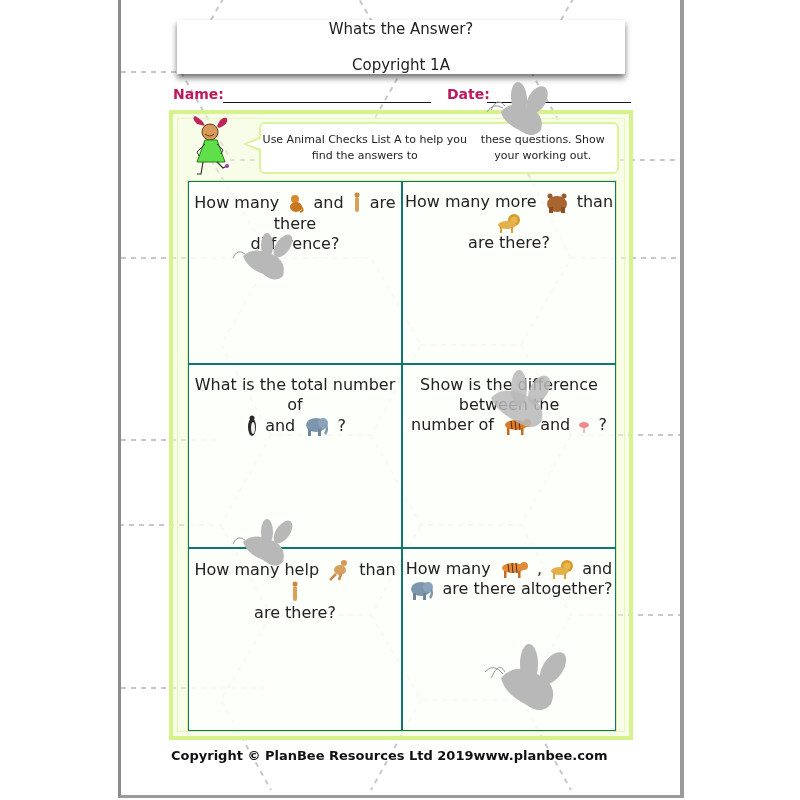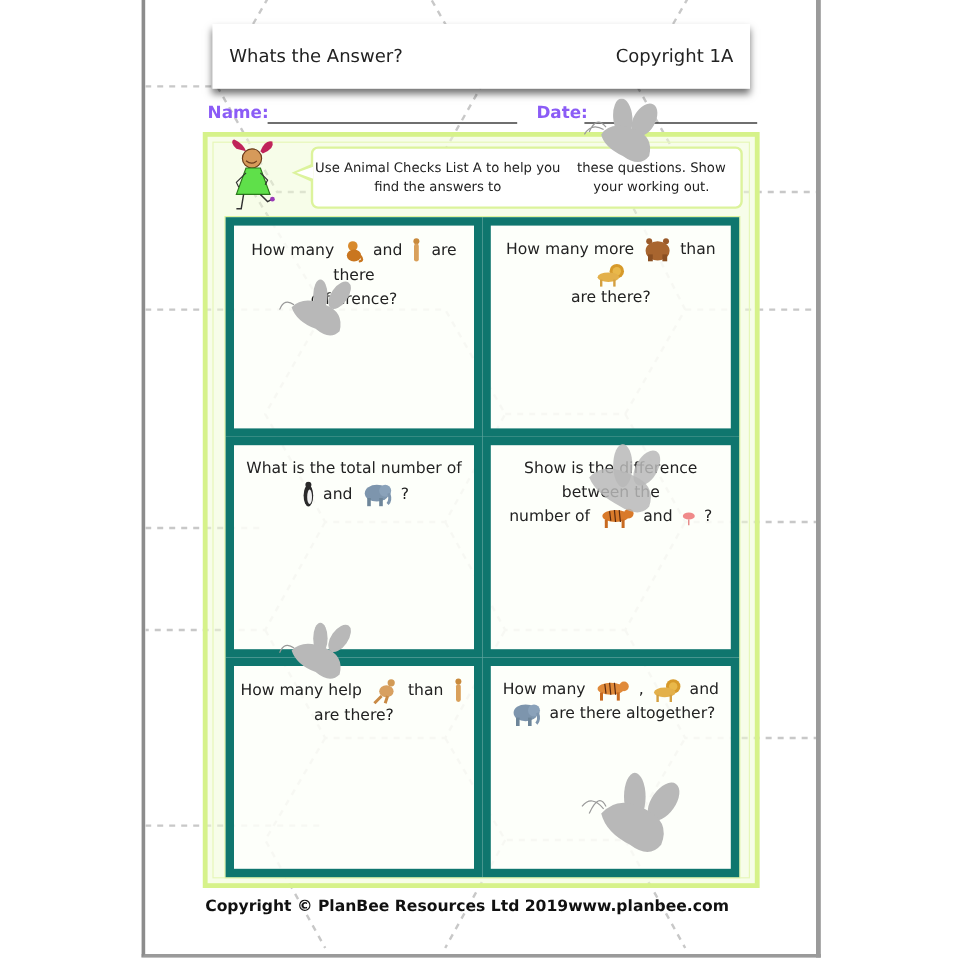--- a/index.html
+++ b/index.html
@@ -1,30 +1,30 @@
 <!DOCTYPE html>
 <html><head>
   <meta charset="utf-8">
   <style>
     html, body { margin:0; padding:0; }
     body { width:800px; height:800px; background:#ffffff; position:relative; overflow:hidden; font-family:"DejaVu Sans", sans-serif; }
     .page { position:absolute; left:118px; top:0; width:566px; height:798px; background:#fff; border-left:3px solid #8c8c8c; border-right:4px solid #9a9a9a; border-bottom:3px solid #9a9a9a; box-sizing:border-box; overflow:hidden; }
     .bg-svg { position:absolute; left:0; top:0; }
-    .title-box { position:absolute; left:56px; top:20px; width:448px; height:54px; background:#fff; box-shadow:0 4px 6px rgba(0,0,0,0.55); display:flex; align-items:center; justify-content:space-between; padding:0 14px; box-sizing:border-box; font-size:15px; color:#222; z-index:2; }
-    .name-row { position:absolute; left:52px; top:86px; width:460px; height:22px; font-size:14px; font-weight:bold; color:#8b5cf6; z-index:2; }
+    .title-box { position:absolute; left:56px; top:20px; width:448px; height:54px; background:#fff; box-shadow:0 4px 6px rgba(0,0,0,0.55); display:flex; align-items:center; justify-content:space-between; padding:0 14px; box-sizing:border-box; font-size:15px; color:#222; z-index:2;flex-direction:column; }
+    .name-row { position:absolute; left:52px; top:86px; width:460px; height:22px; font-size:14px; font-weight:bold; color:#be185d; z-index:2; }
     .name-row .lbl { position:absolute; top:0; }
     .name-row .line { position:absolute; top:16px; height:0; border-bottom:1.5px solid #111; }
     .frame { position:absolute; left:48px; top:110px; width:464px; height:630px; border:4px solid #d6f28a; box-sizing:border-box; background:rgba(240,251,215,0.55); z-index:1; }
     .frame-inner { position:absolute; left:4px; top:4px; right:4px; bottom:4px; border:1.5px solid #e6f7b8; }
     .bubble { position:absolute; left:86px; top:8px; width:356px; height:48px; background:#fff; border:2px solid #dcf39c; border-radius:6px; display:flex; flex-direction:row; align-items:center; justify-content:center; font-size:11px; color:#222; line-height:16px; text-align:center; }
     .bubble-tail { position:absolute; left:70px; top:22px; width:0; height:0; border-top:8px solid transparent; border-bottom:8px solid transparent; border-right:18px solid #dcf39c; }
     .bubble-tail2 { position:absolute; left:74px; top:25px; width:0; height:0; border-top:5px solid transparent; border-bottom:5px solid transparent; border-right:14px solid #fff; }
     .girl { position:absolute; left:10px; top:2px; }
     .grid { position:absolute; left:14px; top:66px; width:428px; height:550px; display:grid; grid-template-columns:1fr 1fr; grid-template-rows:1fr 1fr 1fr; border:1.5px solid #dcf39c; background:rgba(255,255,255,0.75); }
-    .cell { border:7px solid #0f766e; position:relative; font-size:13px; color:#222; }
+    .cell { border:1px solid #0f766e; position:relative; font-size:16px; color:#222; }
     .q { position:absolute; left:0; right:0; top:10px; text-align:center; line-height:20px; }
     .q .ic { display:inline-block; vertical-align:middle; margin:0 3px; }
     .footer { position:absolute; left:50px; top:748px; width:462px; font-size:13px; font-weight:bold; color:#111; display:flex; justify-content:flex-start; z-index:2; }
     .bee { position:absolute; z-index:3; }
   </style>
 </head>
 <body>
 
 <div class="page">
 

